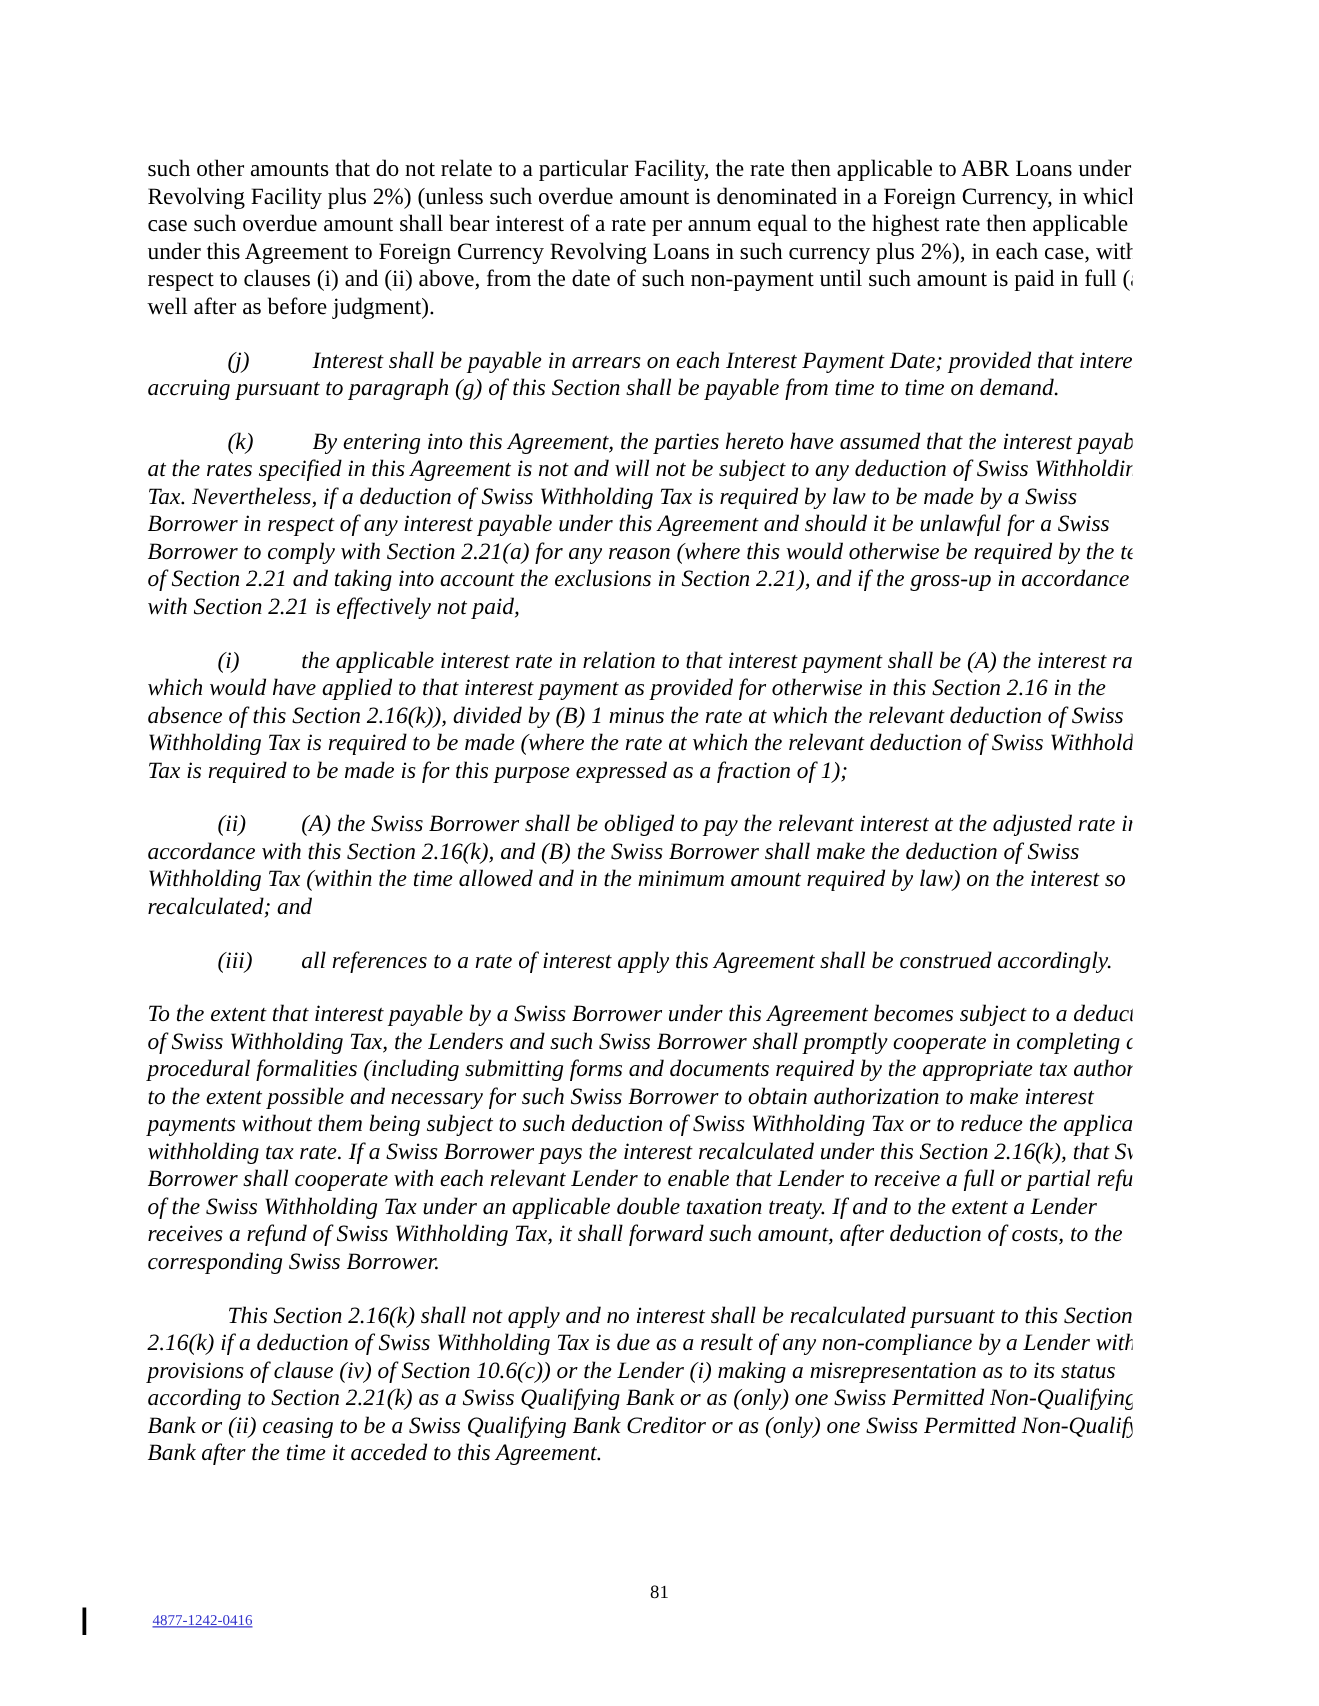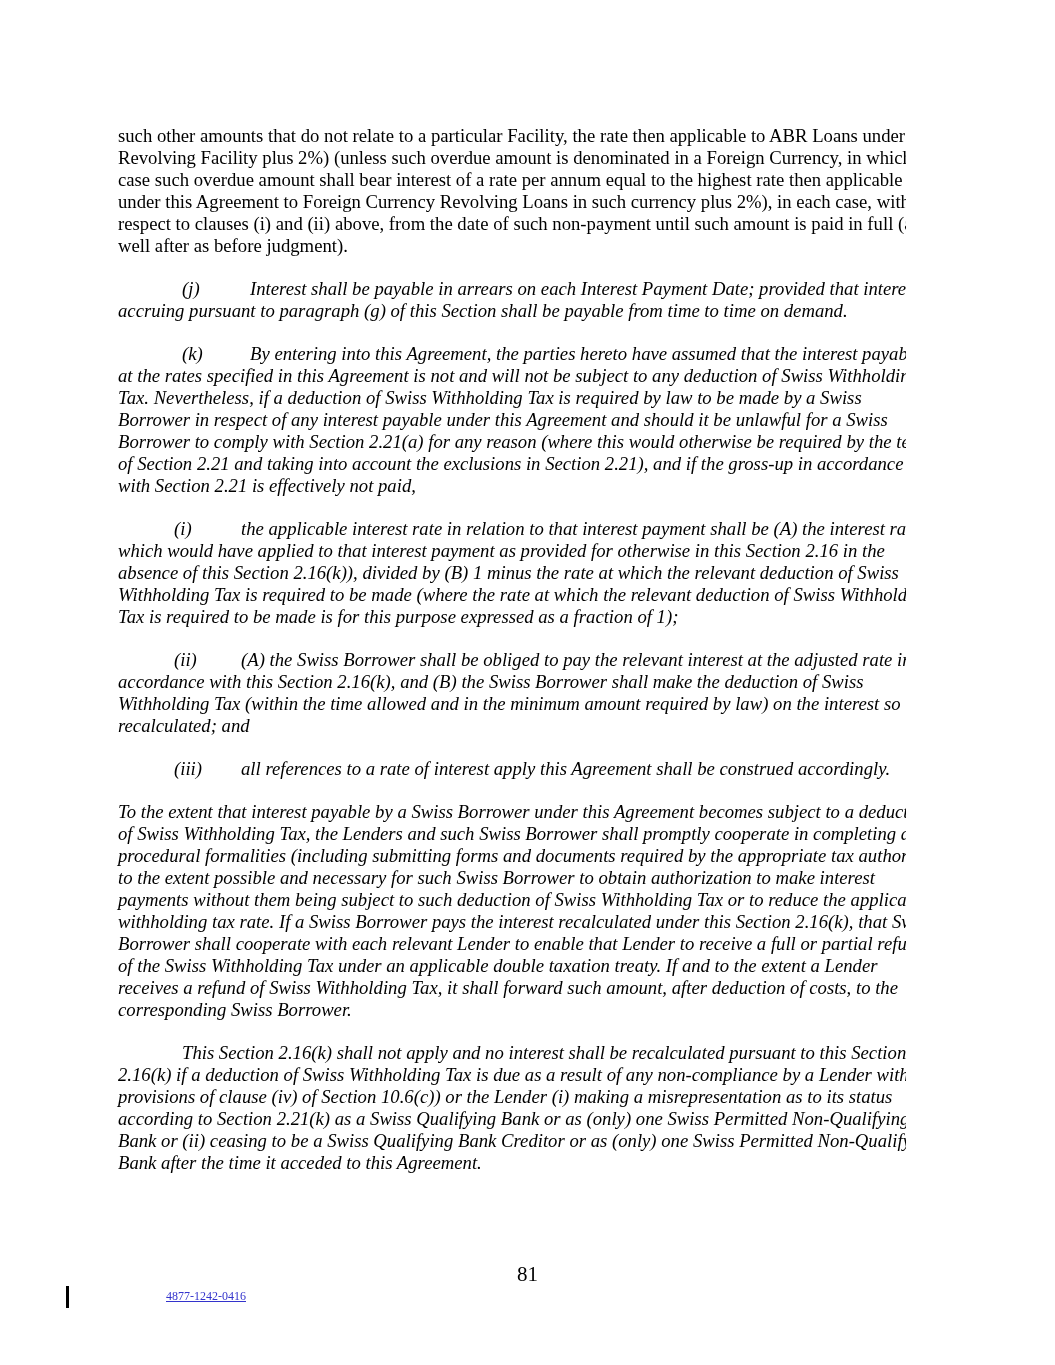--- a/index.html
+++ b/index.html
@@ -49,41 +49,40 @@
   }
   .p-sub .plabel {
     width: 67px;
   }
   .page-number {
     position: absolute;
     left: 0;
     top: 1263px;
     width: 1055px;
     text-align: center;
-    font-size: 21px;
+    font-size: 15px;
     line-height: 22px;
   }
   .change-bar {
     position: absolute;
     left: 66px;
     top: 1286px;
     width: 3px;
     height: 22px;
     background: #000000;
   }
   .doc-id {
     position: absolute;
     left: 122px;
     top: 1289px;
     font-size: 12px;
     line-height: 14px;
     color: #3333cc;
     text-decoration: underline;
     cursor: pointer;
-    margin-left: 44px;
   }
 </style>
 </head>
 <body>
 
 <div class="page">
 
   <div class="content">
 
     <p class="para"><span>such other amounts that do not relate to a particular Facility, the rate then applicable to ABR Loans under the Revolving Facility plus 2%) (unless such overdue amount is denominated in a Foreign Currency, in which case such overdue amount shall bear interest of a rate per annum equal to the highest rate then applicable under this Agreement to Foreign Currency Revolving Loans in such currency plus 2%), in each case, with respect to clauses (i) and (ii) above, from the date of such non-payment until such amount is paid in full (as well after as before judgment).</span></p>

